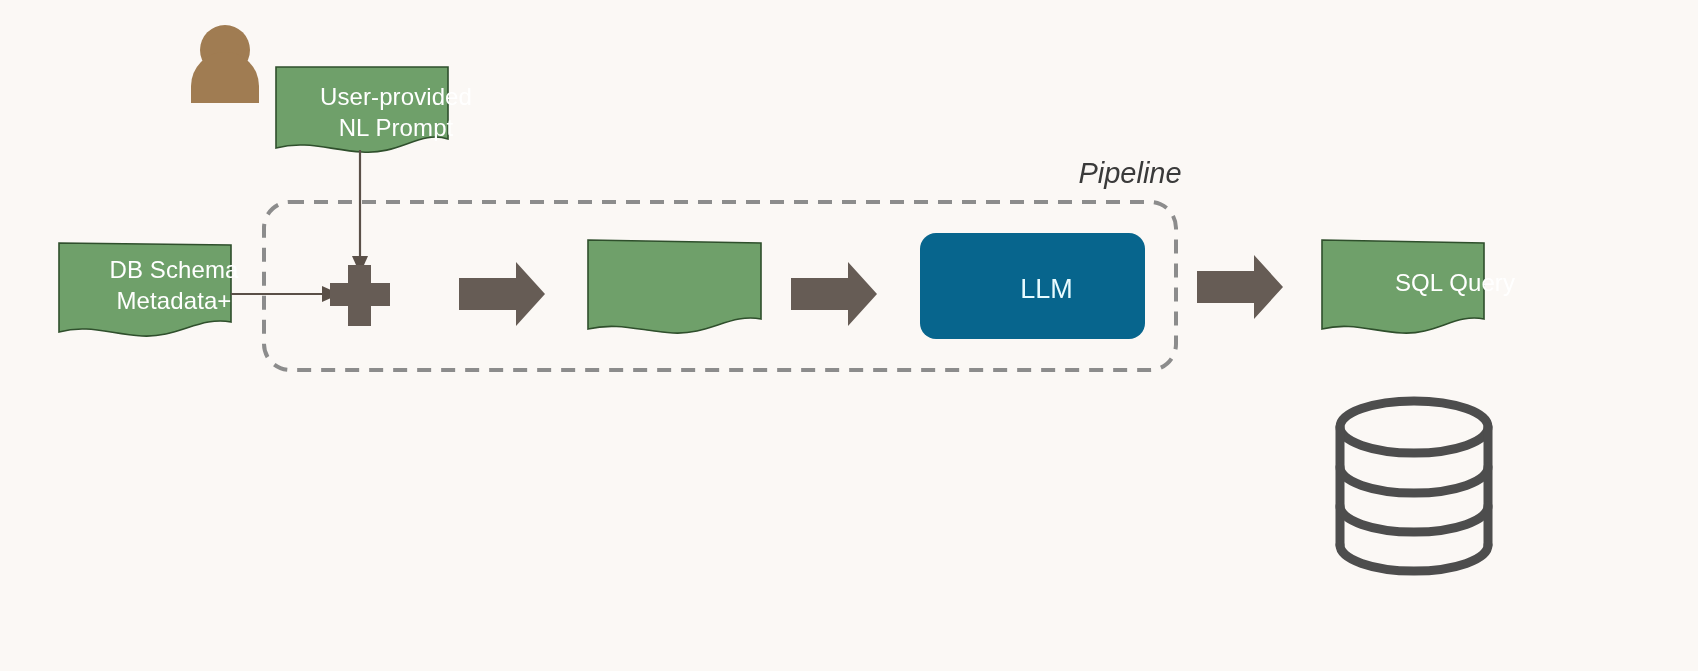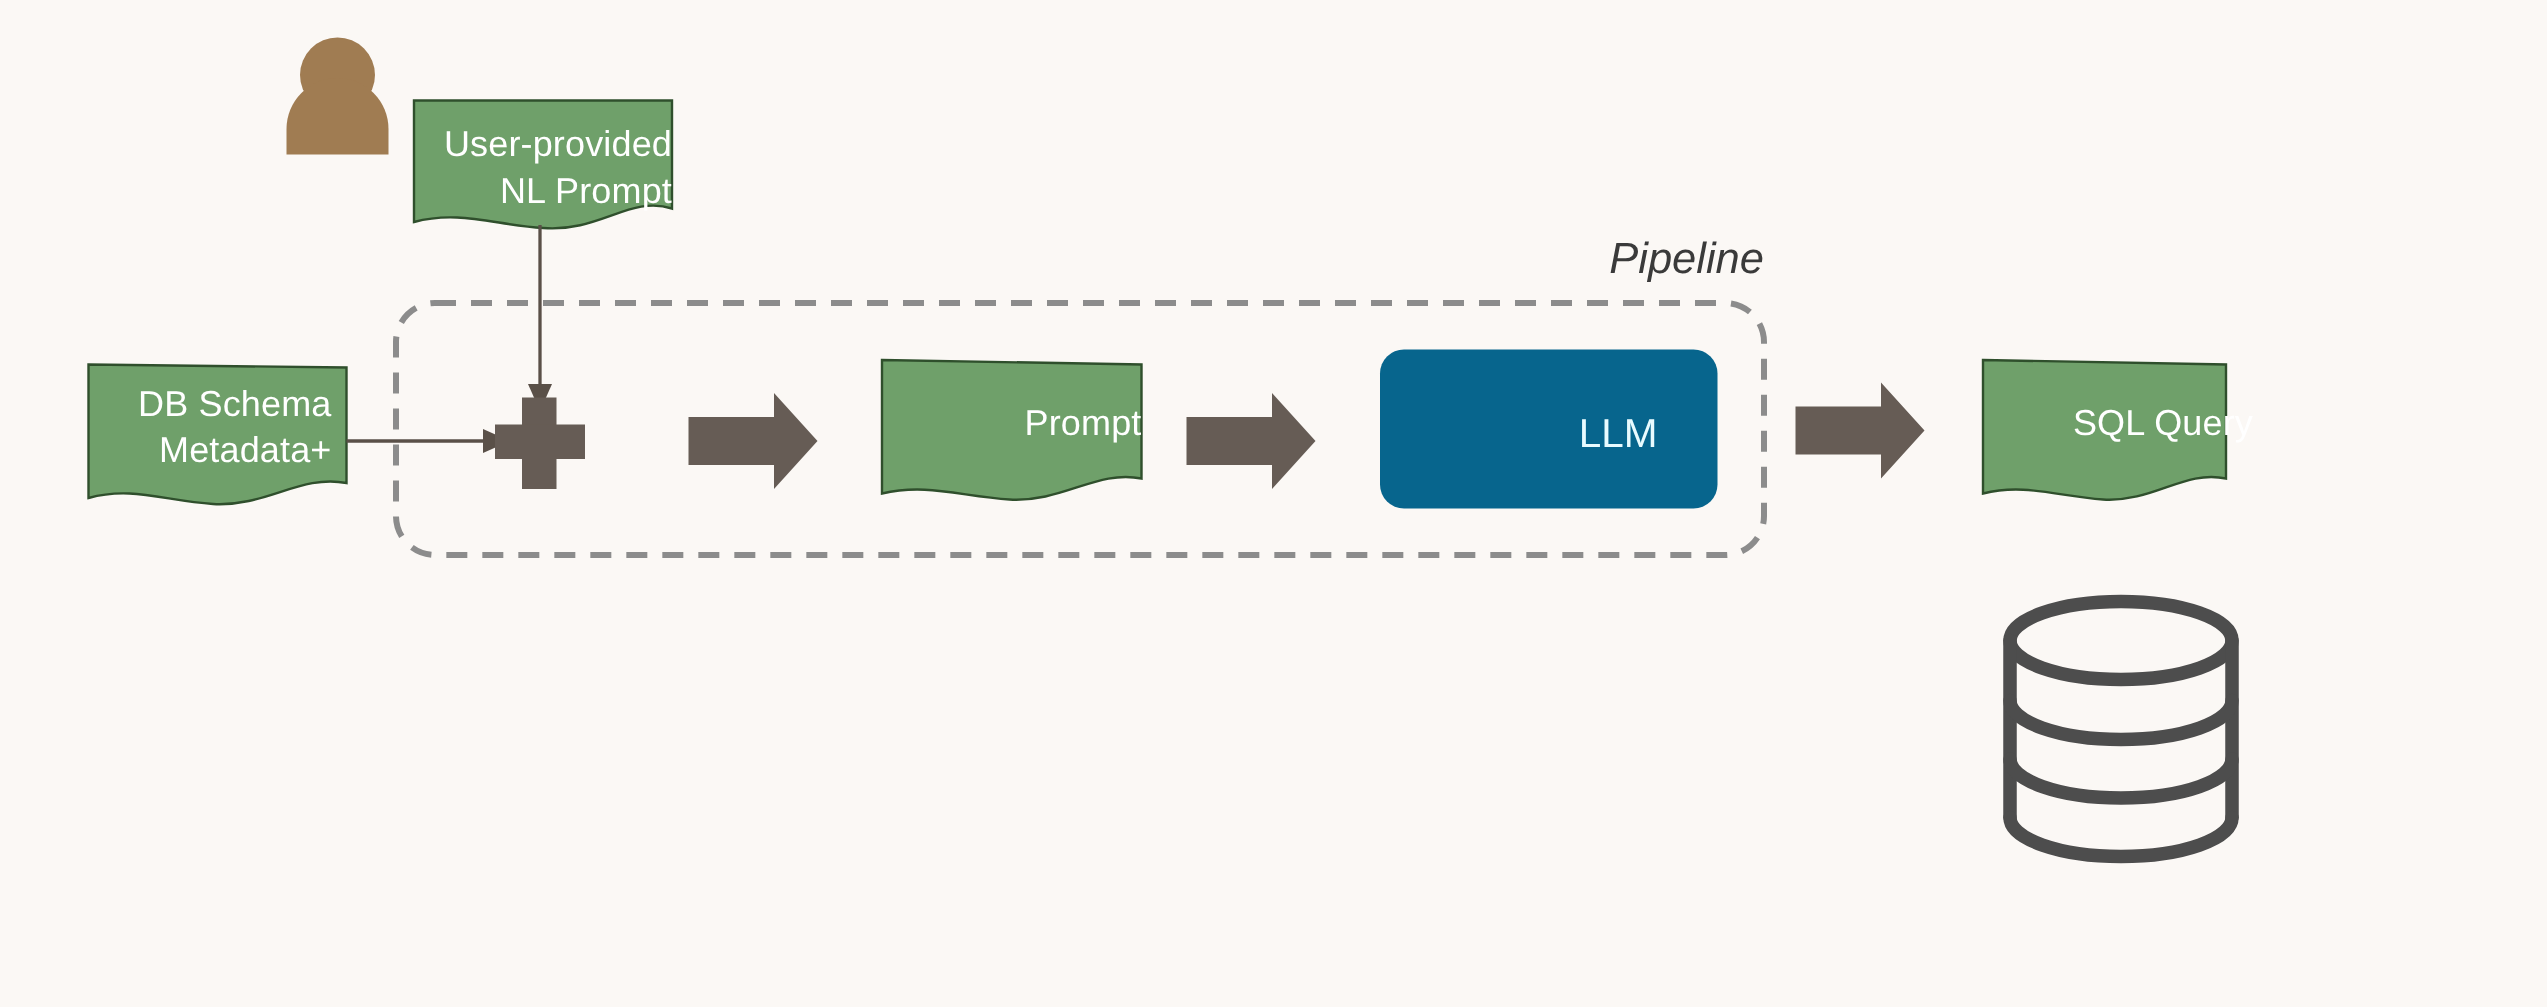--- a/index.html
+++ b/index.html
@@ -19,24 +19,25 @@
     left: 0; top: 0;
     width: 1698px;
     height: 671px;
   }
   #stage > svg {
     position: absolute;
     left: 0; top: 0;
   }
   .lbl {
     position: absolute;
-    text-align: right;
+    text-align: center;
     line-height: 1.28;
     white-space: pre;
     pointer-events: none;
+    margin-left: 34px;
   }
   .doc-label {
     color: #FFFFFF;
     font-size: 24px;
     letter-spacing: 0.1px;
   }
   .llm-label {
     color: #E8FBFF;
     font-size: 27px;
   }
@@ -128,19 +129,18 @@
   </svg>
 
   <div class="lbl pipeline-label" style="left:1016px; top:155px; width:160px;">Pipeline</div>
 
   <div class="lbl doc-label" style="left:276px; top:82px; width:172px;">User-provided
 NL Prompt</div>
 
   <div class="lbl doc-label" style="left:59px; top:255px; width:162px;">DB Schema
 Metadata+</div>
 
-  <div class="lbl doc-label" style="left:588px; top:268px; width:173px;">Prompt</div>
 
   <div class="lbl llm-label" style="left:920px; top:272px; width:185px;">LLM</div>
 
   <div class="lbl doc-label" style="left:1322px; top:268px; width:162px;padding-left:18px;">SQL Query</div>
 
 </div>
 
 </body></html>

